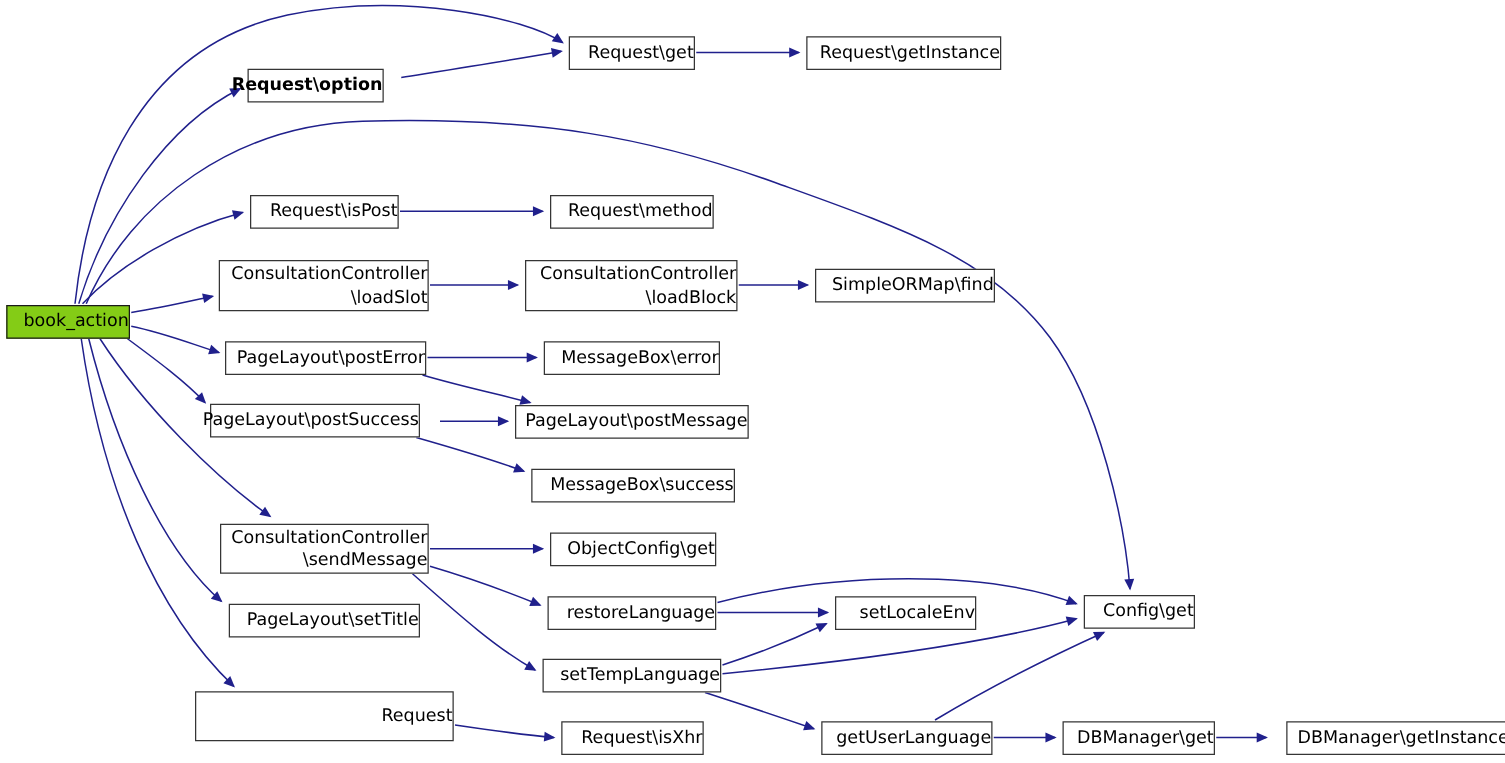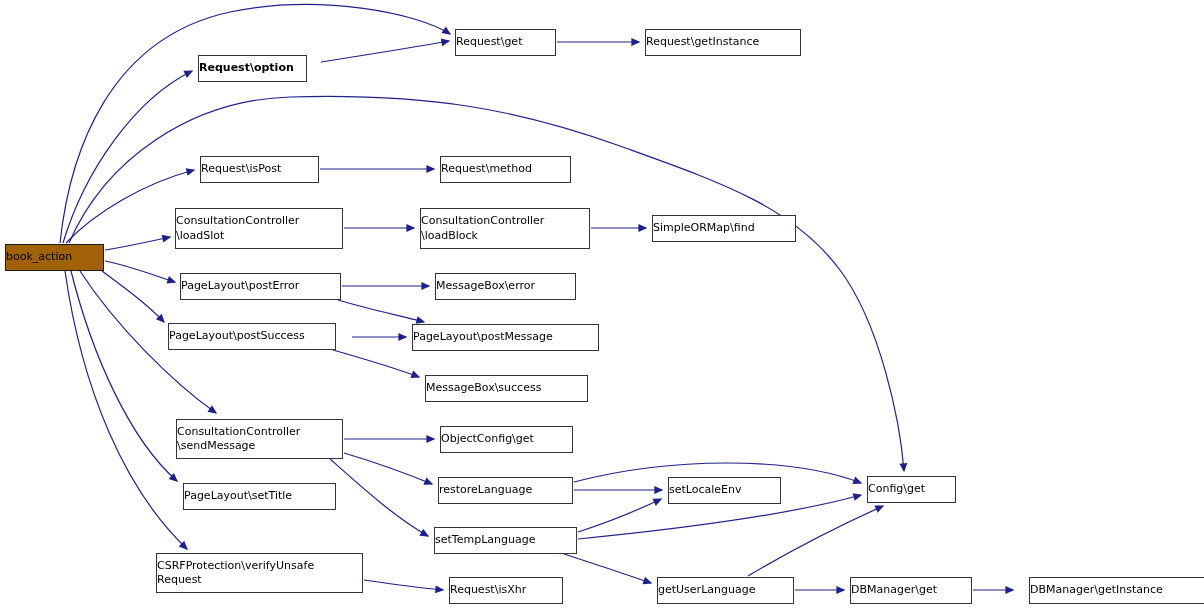--- a/index.html
+++ b/index.html
@@ -15,33 +15,33 @@
   }
   .edge-layer path.edge{
     fill:none;
     stroke-width:1.2px;
   }
   .node{
     position:absolute;
     box-sizing:border-box;
     display:flex;
     flex-direction:column;
-    align-items:flex-start;
+    align-items:flex-end;
     justify-content:center;
     text-align:center;
-    font-size:11px;
+    font-size:14px;
     line-height:1.3;
     color:#000000;
     background:#ffffff;
     border:1.2px solid #353535;
     white-space:nowrap;
     cursor:pointer;
   }
   .node.highlight{
-    background:#a16207;
+    background:#84cc16;
     border:1.8px solid #1a1a1a;
   }
 </style>
 </head>
 <body>
 
 <div class="canvas">
   <svg class="edge-layer" width="1204" height="610" viewBox="0 0 1204 610" xmlns="http://www.w3.org/2000/svg">
     <defs>
       <marker id="arrow" viewBox="0 0 10 10" refX="8.5" refY="5" markerWidth="9.5" markerHeight="7.5" orient="auto">
@@ -143,21 +143,20 @@
       <div class="node" style="left: 668px; top: 477px; width: 113px; height: 27px;">
         <span>setLocaleEnv</span>
       </div>
       <div class="node" style="left: 867px; top: 476px; width: 89px; height: 27px;">
         <span>Config\get</span>
       </div>
       <div class="node" style="left: 434px; top: 527px; width: 143px; height: 27px;">
         <span>setTempLanguage</span>
       </div>
       <div class="node" style="left: 156px; top: 553px; width: 207px; height: 40px;">
-        <span>CSRFProtection\verifyUnsafe</span>
         <span>Request</span>
       </div>
       <div class="node" style="left: 449px; top: 577px; width: 114px; height: 27px;">
         <span>Request\isXhr</span>
       </div>
       <div class="node" style="left: 657px; top: 577px; width: 137px; height: 27px;">
         <span>getUserLanguage</span>
       </div>
       <div class="node" style="left: 850px; top: 577px; width: 122px; height: 27px;">
         <span>DBManager\get</span>

